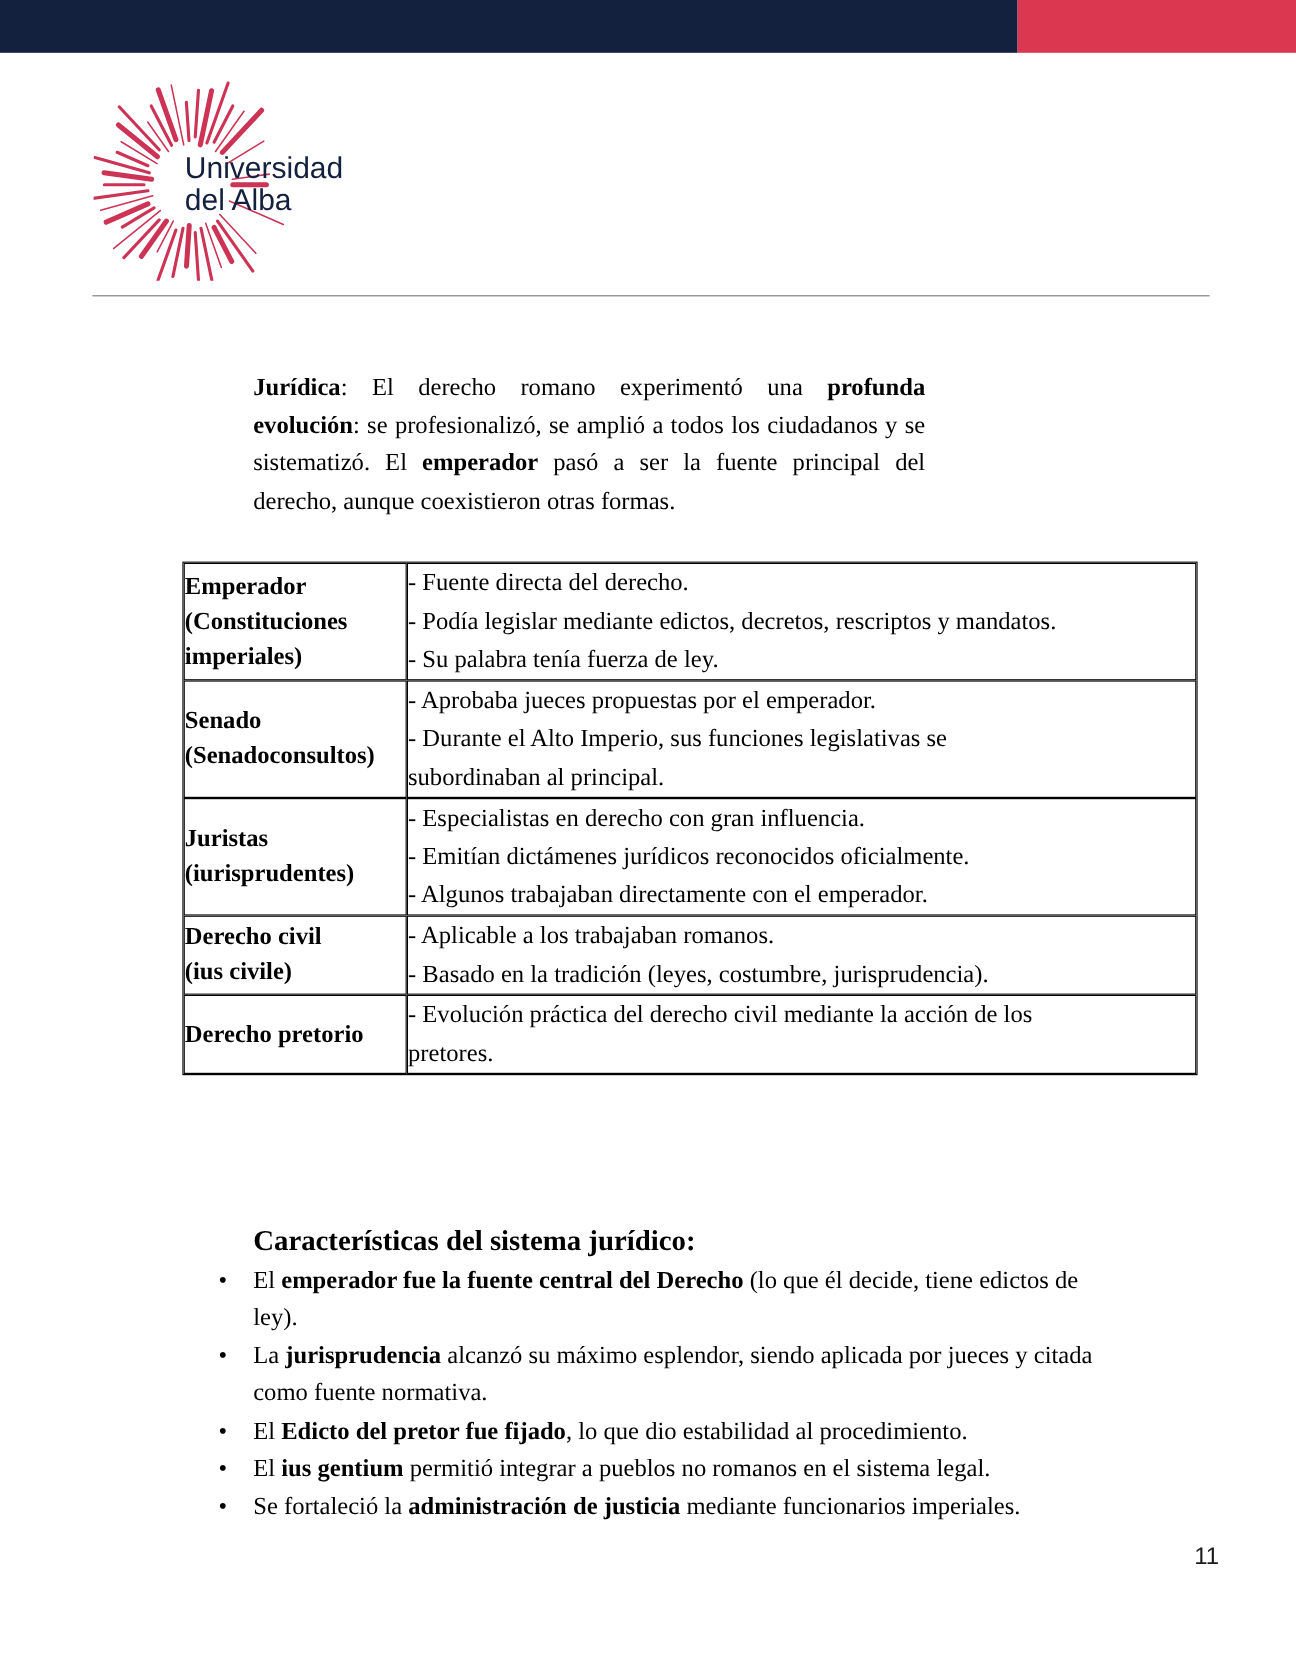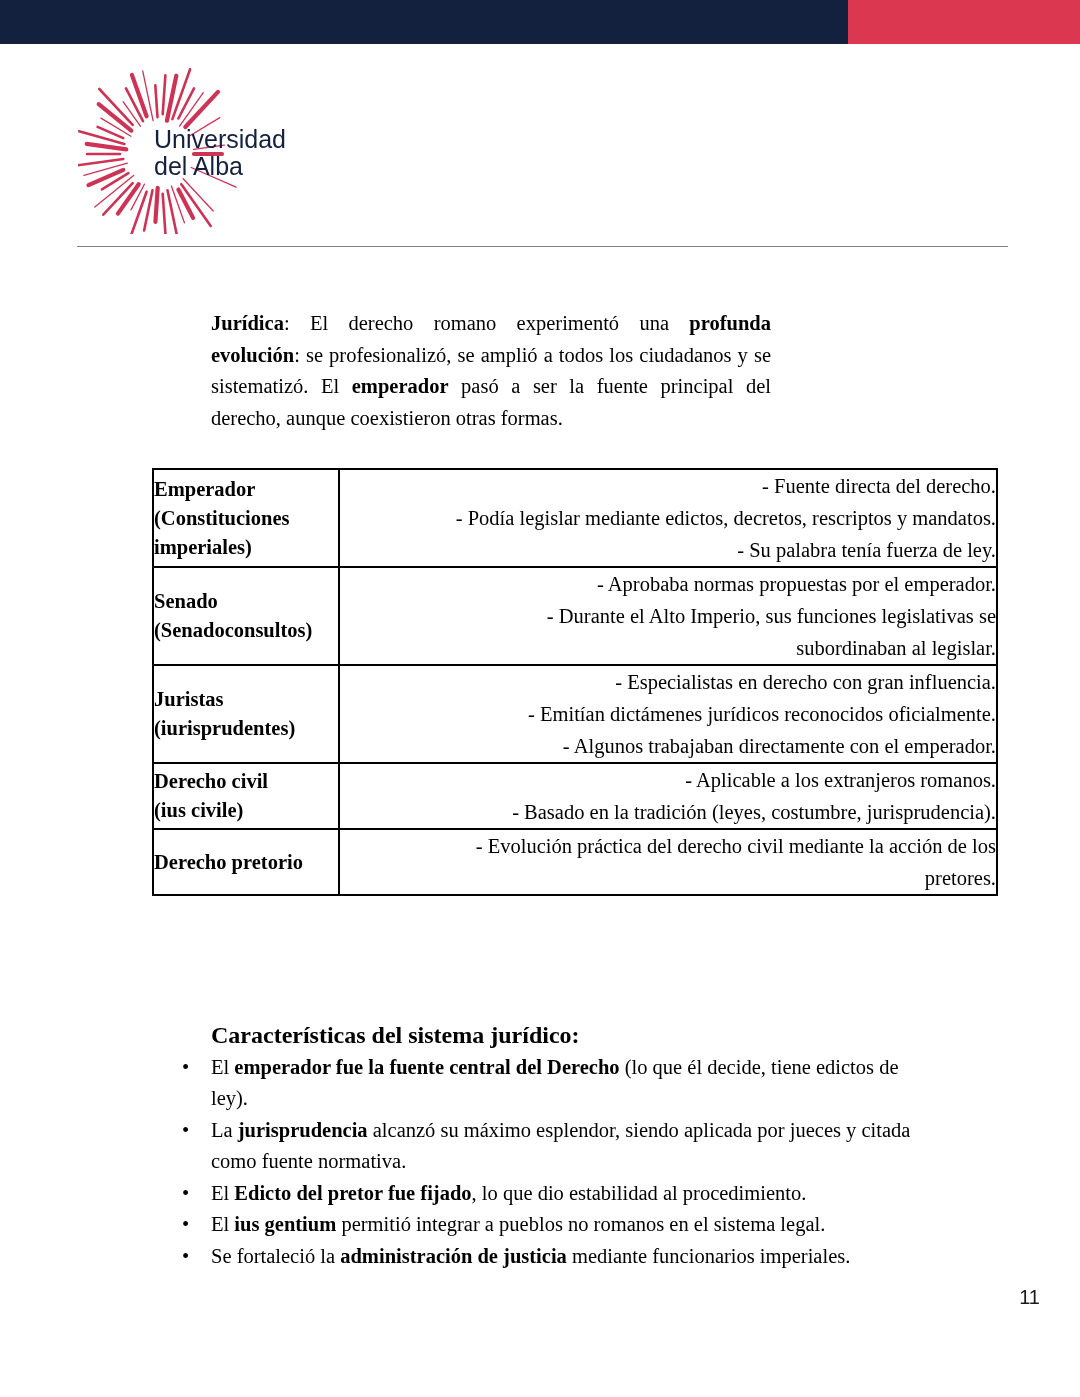--- a/index.html
+++ b/index.html
@@ -95,21 +95,20 @@
     font-weight: bold;
     font-size: 20.5px;
     line-height: 29px;
     padding: 6px 2px 6px 4px;
     white-space: nowrap;
   }
   .cell-detail {
     font-size: 20.5px;
     line-height: 32px;
     padding: 6px 8px 6px 16px;
-    text-align: right;
   }
   .cell-detail .dline { display: block; }
 
   
   .features {
     position: absolute;
     top: 712px;
     left: 0;
     width: 1080px;
   }
@@ -140,21 +139,21 @@
     line-height: 31.5px;
   }
   .features-list li b { font-weight: bold; }
 
   
   .page-number {
     position: absolute;
     top: 1286px;
     left: 0;
     width: 1080px;
-    padding-right: 40px;
+    padding-right: 64px;
     box-sizing: border-box;
     text-align: right;
     font-family: "Liberation Sans", "DejaVu Sans", sans-serif;
     font-size: 20px;
     color: #1a1a1a;
   }
 </style>
 </head>
 <body>
 
@@ -232,43 +231,43 @@
             <span class="dline">- Podía legislar mediante edictos, decretos, rescriptos y mandatos.</span>
             <span class="dline">- Su palabra tenía fuerza de ley.</span>
           </td>
         </tr>
         <tr>
           <td class="cell-label">
             <div>Senado</div>
             <div>(Senadoconsultos)</div>
           </td>
           <td class="cell-detail">
-            <span class="dline">- Aprobaba normas propuestas por el emperador.</span>
+            <span class="dline">- Aprobaba jueces propuestas por el emperador.</span>
             <span class="dline">- Durante el Alto Imperio, sus funciones legislativas se</span>
-            <span class="dline">subordinaban al legislar.</span>
+            <span class="dline">subordinaban al principal.</span>
           </td>
         </tr>
         <tr>
           <td class="cell-label">
             <div>Juristas</div>
             <div>(iurisprudentes)</div>
           </td>
           <td class="cell-detail">
             <span class="dline">- Especialistas en derecho con gran influencia.</span>
             <span class="dline">- Emitían dictámenes jurídicos reconocidos oficialmente.</span>
             <span class="dline">- Algunos trabajaban directamente con el emperador.</span>
           </td>
         </tr>
         <tr>
           <td class="cell-label">
             <div>Derecho civil</div>
             <div>(ius civile)</div>
           </td>
           <td class="cell-detail">
-            <span class="dline">- Aplicable a los extranjeros romanos.</span>
+            <span class="dline">- Aplicable a los trabajaban romanos.</span>
             <span class="dline">- Basado en la tradición (leyes, costumbre, jurisprudencia).</span>
           </td>
         </tr>
         <tr>
           <td class="cell-label">
             <div>Derecho pretorio</div>
           </td>
           <td class="cell-detail">
             <span class="dline">- Evolución práctica del derecho civil mediante la acción de los</span>
             <span class="dline">pretores.</span>

